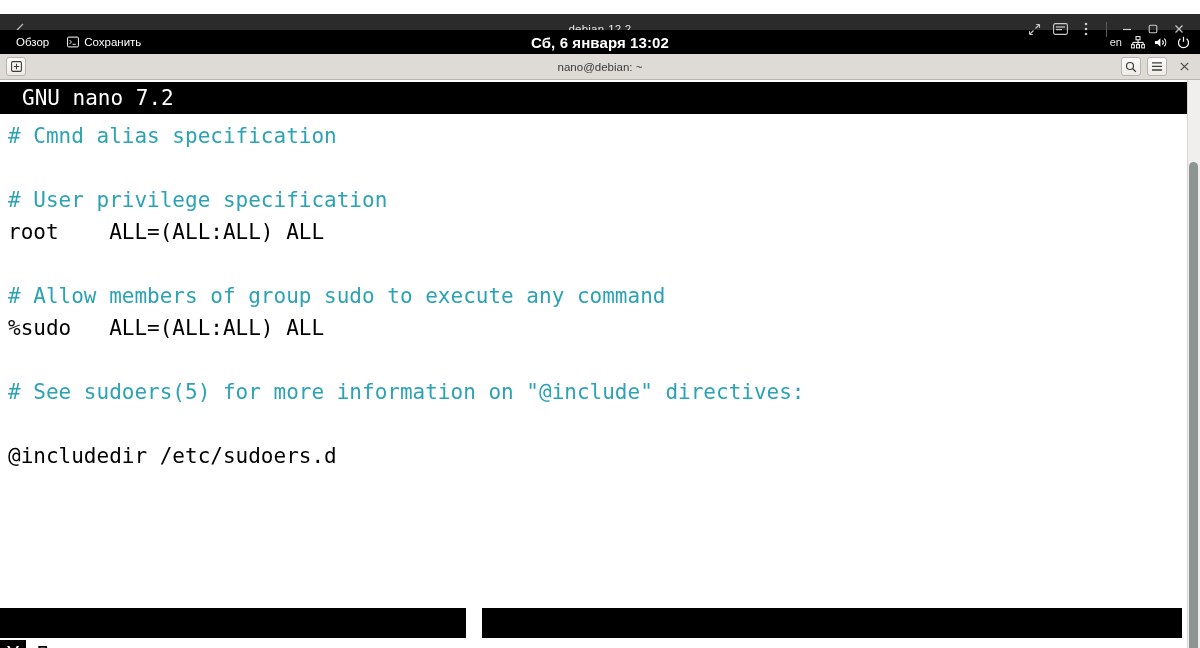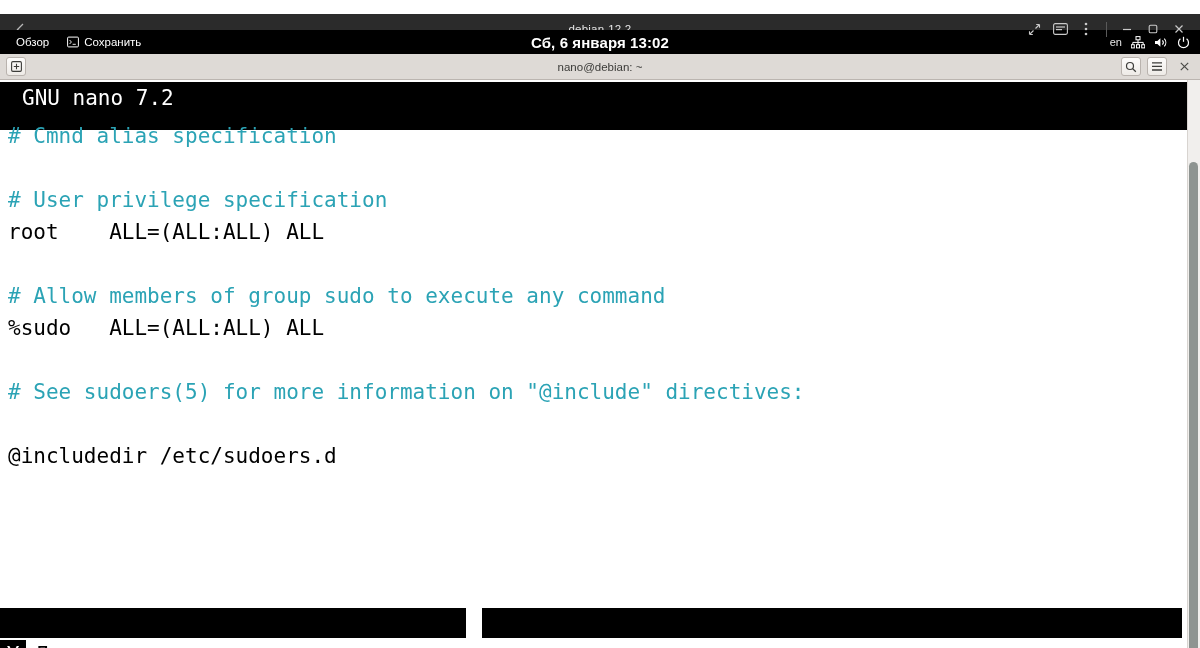--- a/index.html
+++ b/index.html
@@ -98,21 +98,21 @@
     position:absolute; right:0; top:80px; width:13px; height:568px;
     background:#f1efed; border-left:1px solid #d8d4d0;
   }
   #scrollthumb{
     position:absolute; right:2px; top:82px; width:9px; height:562px;
     background:#8e9491; border-radius:5px;
   }
 
   
   #nano-titlebar{
-    position:absolute; left:0; top:2px; width:1187px; height:48px;
+    position:absolute; left:0; top:2px; width:1187px; height:32px;
     background:#000000; color:#ffffff;
     font-size:21px; line-height:32px;
     white-space:pre;
   }
   #nano-ver{ position:absolute; left:22px; top:0; letter-spacing:0px; }
   #nano-file{ position:absolute; left:0; right:0; text-align:center; }
 
   
   #nano-text{
     position:absolute; left:0; top:40px; width:1187px;

